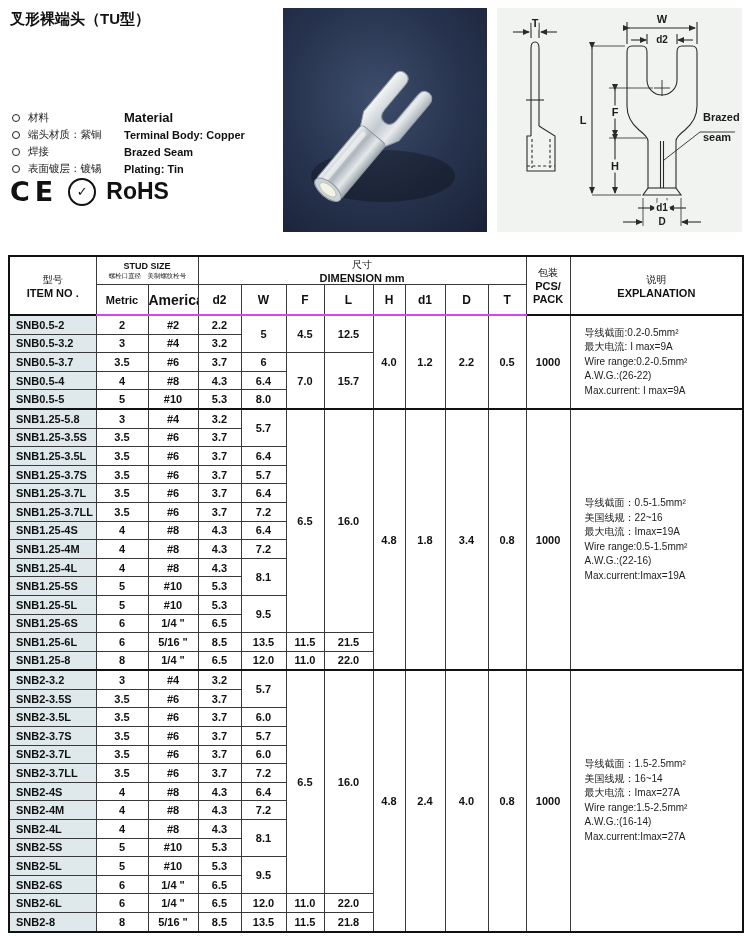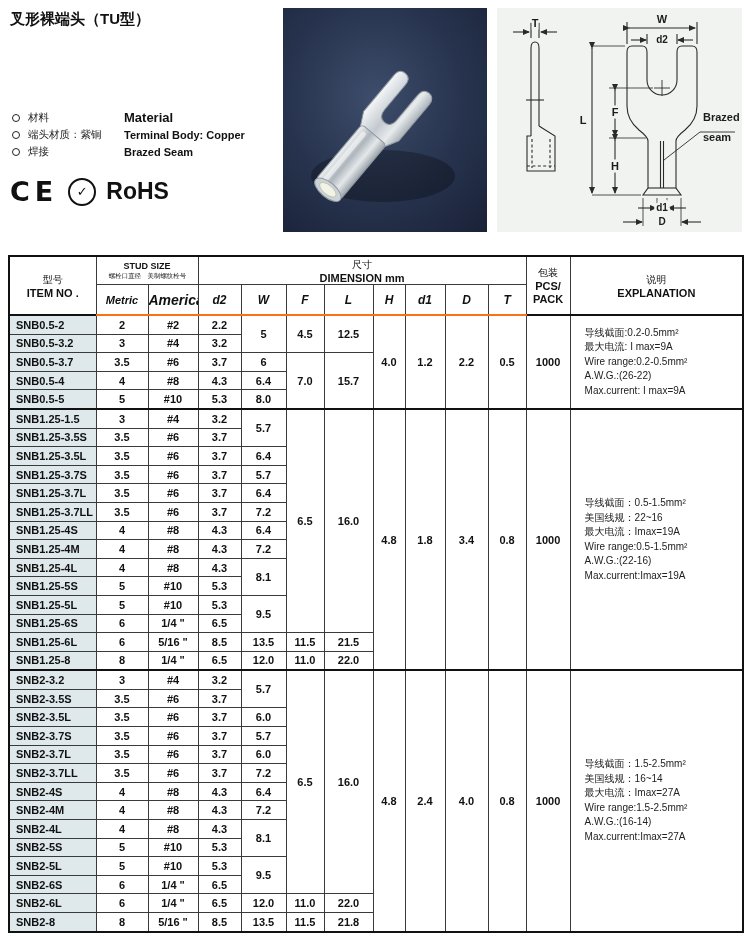--- a/index.html
+++ b/index.html
@@ -21,21 +21,21 @@
         align-items:center;justify-content:center;font-size:13px;font-weight:bold;}
   .rohs{font-size:23px;font-weight:bold;}
   .photo{position:absolute;left:283px;top:8px;width:204px;height:224px;}
   .diagram{position:absolute;left:497px;top:8px;width:245px;height:224px;background:#f1f3f1;}
   
   .spec{position:absolute;left:8px;top:255px;width:734px;border-collapse:collapse;table-layout:fixed;
         border:2px solid #111;}
   .spec th,.spec td{border:1px solid #3a3a3a;padding:0;text-align:center;vertical-align:middle;
         overflow:hidden;}
   .spec thead tr.h1 th{height:27px;}
-  .spec thead tr.h2 th{height:29px;font-size:12px;font-weight:bold;border-bottom:2px solid #f97316;font-style:italic;}
+  .spec thead tr.h2 th{height:29px;font-size:12px;font-weight:bold;border-bottom:2px solid #d946ef;}
   .spec thead .zh{font-size:10px;font-weight:normal;}
   .spec thead .en{font-size:11px;font-weight:bold;}
   .spec thead .s9{font-size:9px;}
   .spec thead .s7{font-size:7px;font-weight:normal;white-space:nowrap;transform:scale(.92);}
   .spec thead .pre{white-space:pre-line;line-height:1.15;}
   .spec tbody td{height:17.6px;font-size:11px;font-weight:bold;color:#111;background:#fff;}
   .spec tbody td.item{background:var(--item-bg,#dfe9ec);text-align:left;padding-left:6px;font-size:11px;}
   .spec tbody td.expl{text-align:left;padding-left:14px;font-size:10px;font-weight:normal;color:#222;
         white-space:pre-line;line-height:1.45;}
   .spec tbody tr.block-start td{border-top:2px solid #111;}
@@ -58,20 +58,25 @@
       </div>
       <div class="mat-row">
         <span class="bullet"></span>
         <span class="mzh">端头材质：紫铜</span>
         <span class="men">Terminal Body: Copper</span>
       </div>
       <div class="mat-row">
         <span class="bullet"></span>
         <span class="mzh">焊接</span>
         <span class="men">Brazed Seam</span>
+      </div>
+      <div class="mat-row">
+        <span class="bullet"></span>
+        <span class="mzh">表面镀层：镀锡</span>
+        <span class="men">Plating: Tin</span>
       </div>
     </div>
 
   <div class="logos">
     <span class="ce">CE</span>
     <span class="cert">✓</span>
     <span class="rohs">RoHS</span>
   </div>
 
   <div class="photo">
@@ -280,21 +285,21 @@
           <td>6.4</td>
         </tr>
         <tr>
           <td class="item">SNB0.5-5</td>
           <td>5</td>
           <td>#10</td>
           <td>5.3</td>
           <td>8.0</td>
         </tr>
         <tr class="block-start">
-          <td class="item">SNB1.25-1.5</td>
+          <td class="item">SNB1.25-5.8</td>
           <td>3</td>
           <td>#4</td>
           <td>3.2</td>
           <td rowspan="2">5.7</td>
           <td rowspan="12">6.5</td>
           <td rowspan="12">16.0</td>
           <td rowspan="14">4.8</td>
           <td rowspan="14">1.8</td>
           <td rowspan="14">3.4</td>
           <td rowspan="14">0.8</td>

